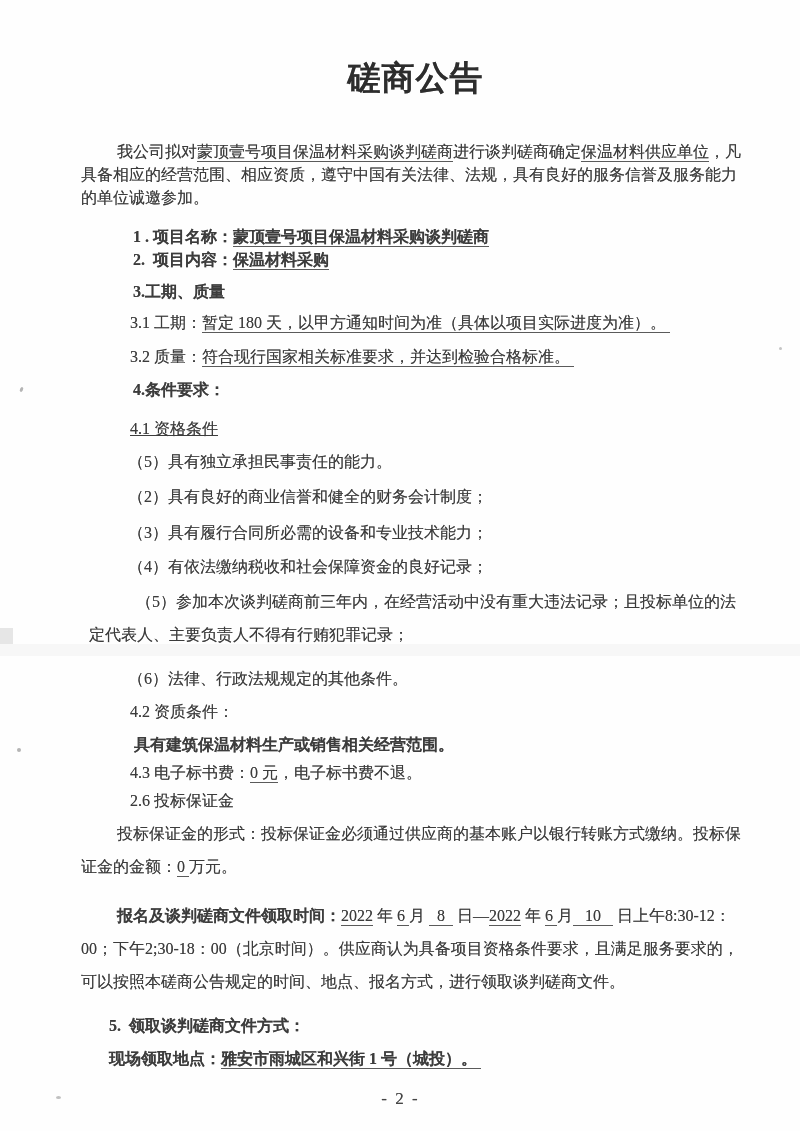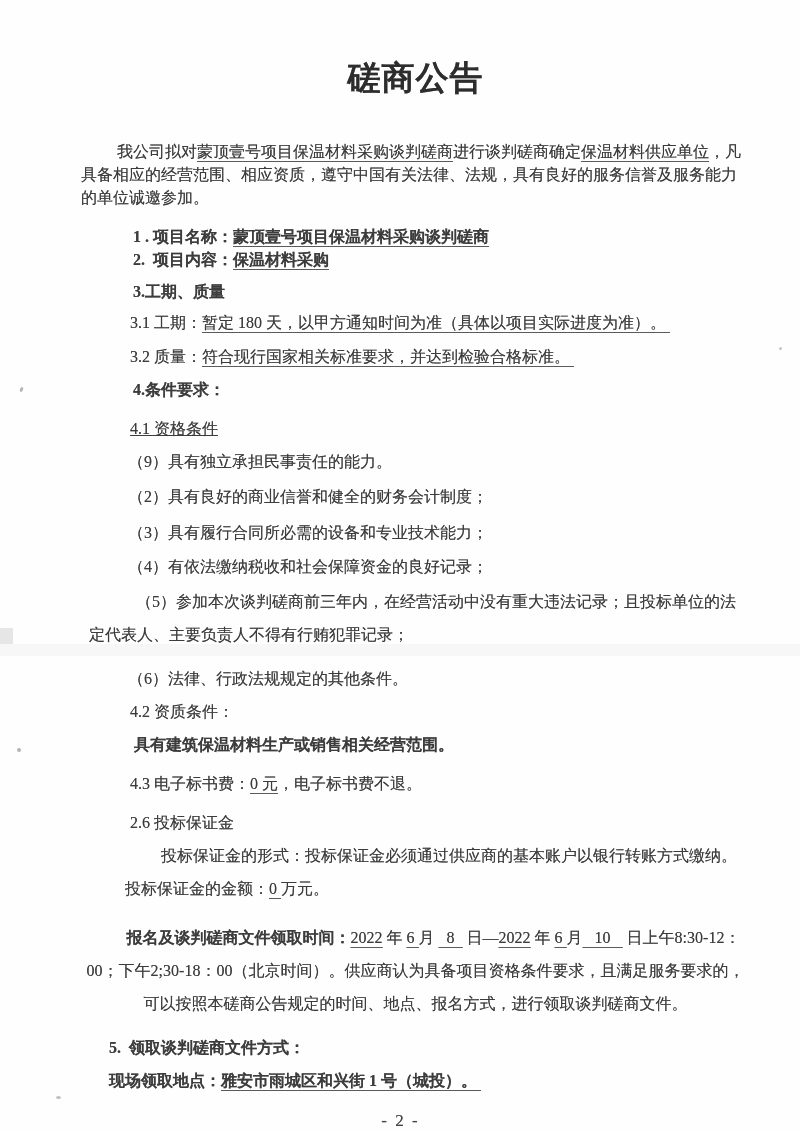--- a/index.html
+++ b/index.html
@@ -44,23 +44,23 @@
   .lh33 { line-height: 33px; }
   .mt-intro { margin-top: 40px; }
   .mt7  { margin-top: 7px; }
   .mt9  { margin-top: 9px; }
   .mt8  { margin-top: 8px; }
   .mt11 { margin-top: 11px; }
   .mt10 { margin-top: 10px; }
   .mt16 { margin-top: 16px; text-decoration: underline; }
   .mt12 { margin-top: 12px; }
   .mt13 { margin-top: 13px; }
-  .mt3  { margin-top: 16px; }
-  .mt5  { margin-top: 5px; margin-left: 44px; }
-  .mt0  { margin-top: 8px; text-align: center; }
+  .mt3  { margin-top: 5px; }
+  .mt5  { margin-top: 5px; }
+  .mt0  { margin-top: 8px; }
   .page-num {
     margin-top: 17px;
     text-align: center;
     margin-right: 30px;
     font-size: 17px;
     letter-spacing: 2px;
     color: #454545;
   }
   
   .speck { position: absolute; background: rgba(120,120,120,0.55); border-radius: 50%; }
@@ -93,21 +93,21 @@
   <div class="line ind-l1 b mt9">3.工期、质量</div>
 
   <div class="line ind-l2 mt8"><span>3.1 工期：</span><span class="u">暂定 180 天，以甲方通知时间为准（具体以项目实际进度为准）。 </span></div>
 
   <div class="line ind-l2 mt11"><span>3.2 质量：</span><span class="u">符合现行国家相关标准要求，并达到检验合格标准。 </span></div>
 
   <div class="line ind-l1 b mt10">4.条件要求：</div>
 
   <div class="line ind-l2 mt16">4.1 资格条件</div>
 
-  <div class="line ind-clause mt10">（9）具有独立承担民事责任的能力。</div>
+  <div class="line ind-clause mt10">（5）具有独立承担民事责任的能力。</div>
   <div class="line ind-clause mt12">（2）具有良好的商业信誉和健全的财务会计制度；</div>
   <div class="line ind-clause mt13">（3）具有履行合同所必需的设备和专业技术能力；</div>
   <div class="line ind-clause mt11">（4）有依法缴纳税收和社会保障资金的良好记录；</div>
   <p class="para ti-clause lh33 mt7">（5）参加本次谈判磋商前三年内，在经营活动中没有重大违法记录；且投标单位的法定代表人、主要负责人不得有行贿犯罪记录；</p>
   <div class="line ind-clause mt3">（6）法律、行政法规规定的其他条件。</div>
 
   <div class="line ind-l2 mt10">4.2 资质条件：</div>
 
   <div class="line ind-scope b mt10">具有建筑保温材料生产或销售相关经营范围。</div>
 

